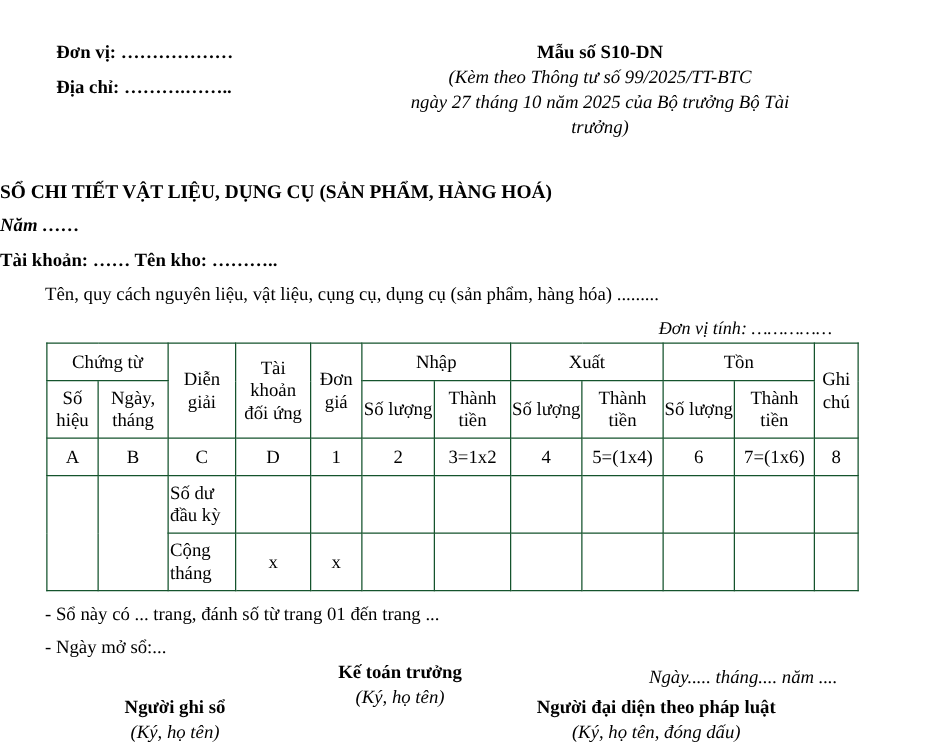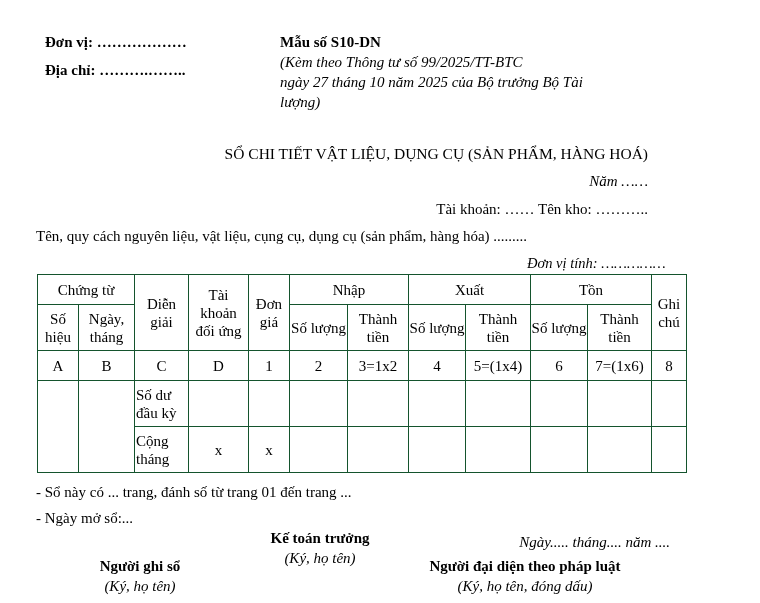--- a/index.html
+++ b/index.html
@@ -2,41 +2,41 @@
 <html><head>
 <meta charset="utf-8">
 <style>
   html, body { margin:0; padding:0; background:#ffffff; }
   body { width:760px; height:603px; position:relative; overflow:hidden;
          font-family:"Liberation Serif", "DejaVu Serif", serif; color:#000; }
   .abs { position:absolute; }
   .b { font-weight:bold; }
   .i { font-style:italic; }
   .left-head { left:45px; font-size:15px; font-weight:bold; }
-  .form-block { left:280px; width:400px; top:32px; text-align:left; font-size:15px; line-height:20px; }
-  .title { left:0; width:648px; text-align:right; font-size:15.5px; font-weight:normal; }
+  .form-block { left:280px; width:400px; top:32px; text-align:center; font-size:15px; line-height:20px; }
+  .title { left:0; width:648px; text-align:left; font-size:15.5px; font-weight:bold; }
   table.ledger { position:absolute; left:37px; top:274px; border-collapse:collapse;
                  font-size:15px; table-layout:fixed; }
   table.ledger td { border:1px solid #14532d; text-align:center; vertical-align:middle;
                     padding:0; line-height:18px; }
   table.ledger td.lft { text-align:left; padding-left:1px; }
   .note { left:36px; font-size:15px; }
   .sig { text-align:center; font-size:15px; line-height:20px; }
 </style>
 </head>
 <body>
 
 <div class="abs left-head" style="top:34px;">Đơn vị: ………………</div>
 <div class="abs left-head" style="top:62px;">Địa chỉ: ……….……..</div>
 
 <div class="abs form-block">
   <div class="b">Mẫu số S10-DN</div>
   <div class="i">(Kèm theo Thông tư số 99/2025/TT-BTC</div>
   <div class="i">ngày 27 tháng 10 năm 2025 của Bộ trưởng Bộ Tài</div>
-  <div class="i">lượng)</div>
+  <div class="i">trưởng)</div>
 </div>
 
 <div class="abs title" style="top:145px;">SỔ CHI TIẾT VẬT LIỆU, DỤNG CỤ (SẢN PHẨM, HÀNG HOÁ)</div>
 <div class="abs title i" style="top:173px; font-size:15px;">Năm ……</div>
 <div class="abs title" style="top:201px; font-size:15px;">Tài khoản: …… Tên kho: ………..</div>
 <div class="abs" style="left:36px; top:228px; font-size:15px;">Tên, quy cách nguyên liệu, vật liệu, cụng cụ, dụng cụ (sản phẩm, hàng hóa) .........</div>
 <div class="abs i" style="left:527px; top:255px; font-size:14.5px;">Đơn vị tính: ……………</div>
 
 <table class="ledger">
   <colgroup>

